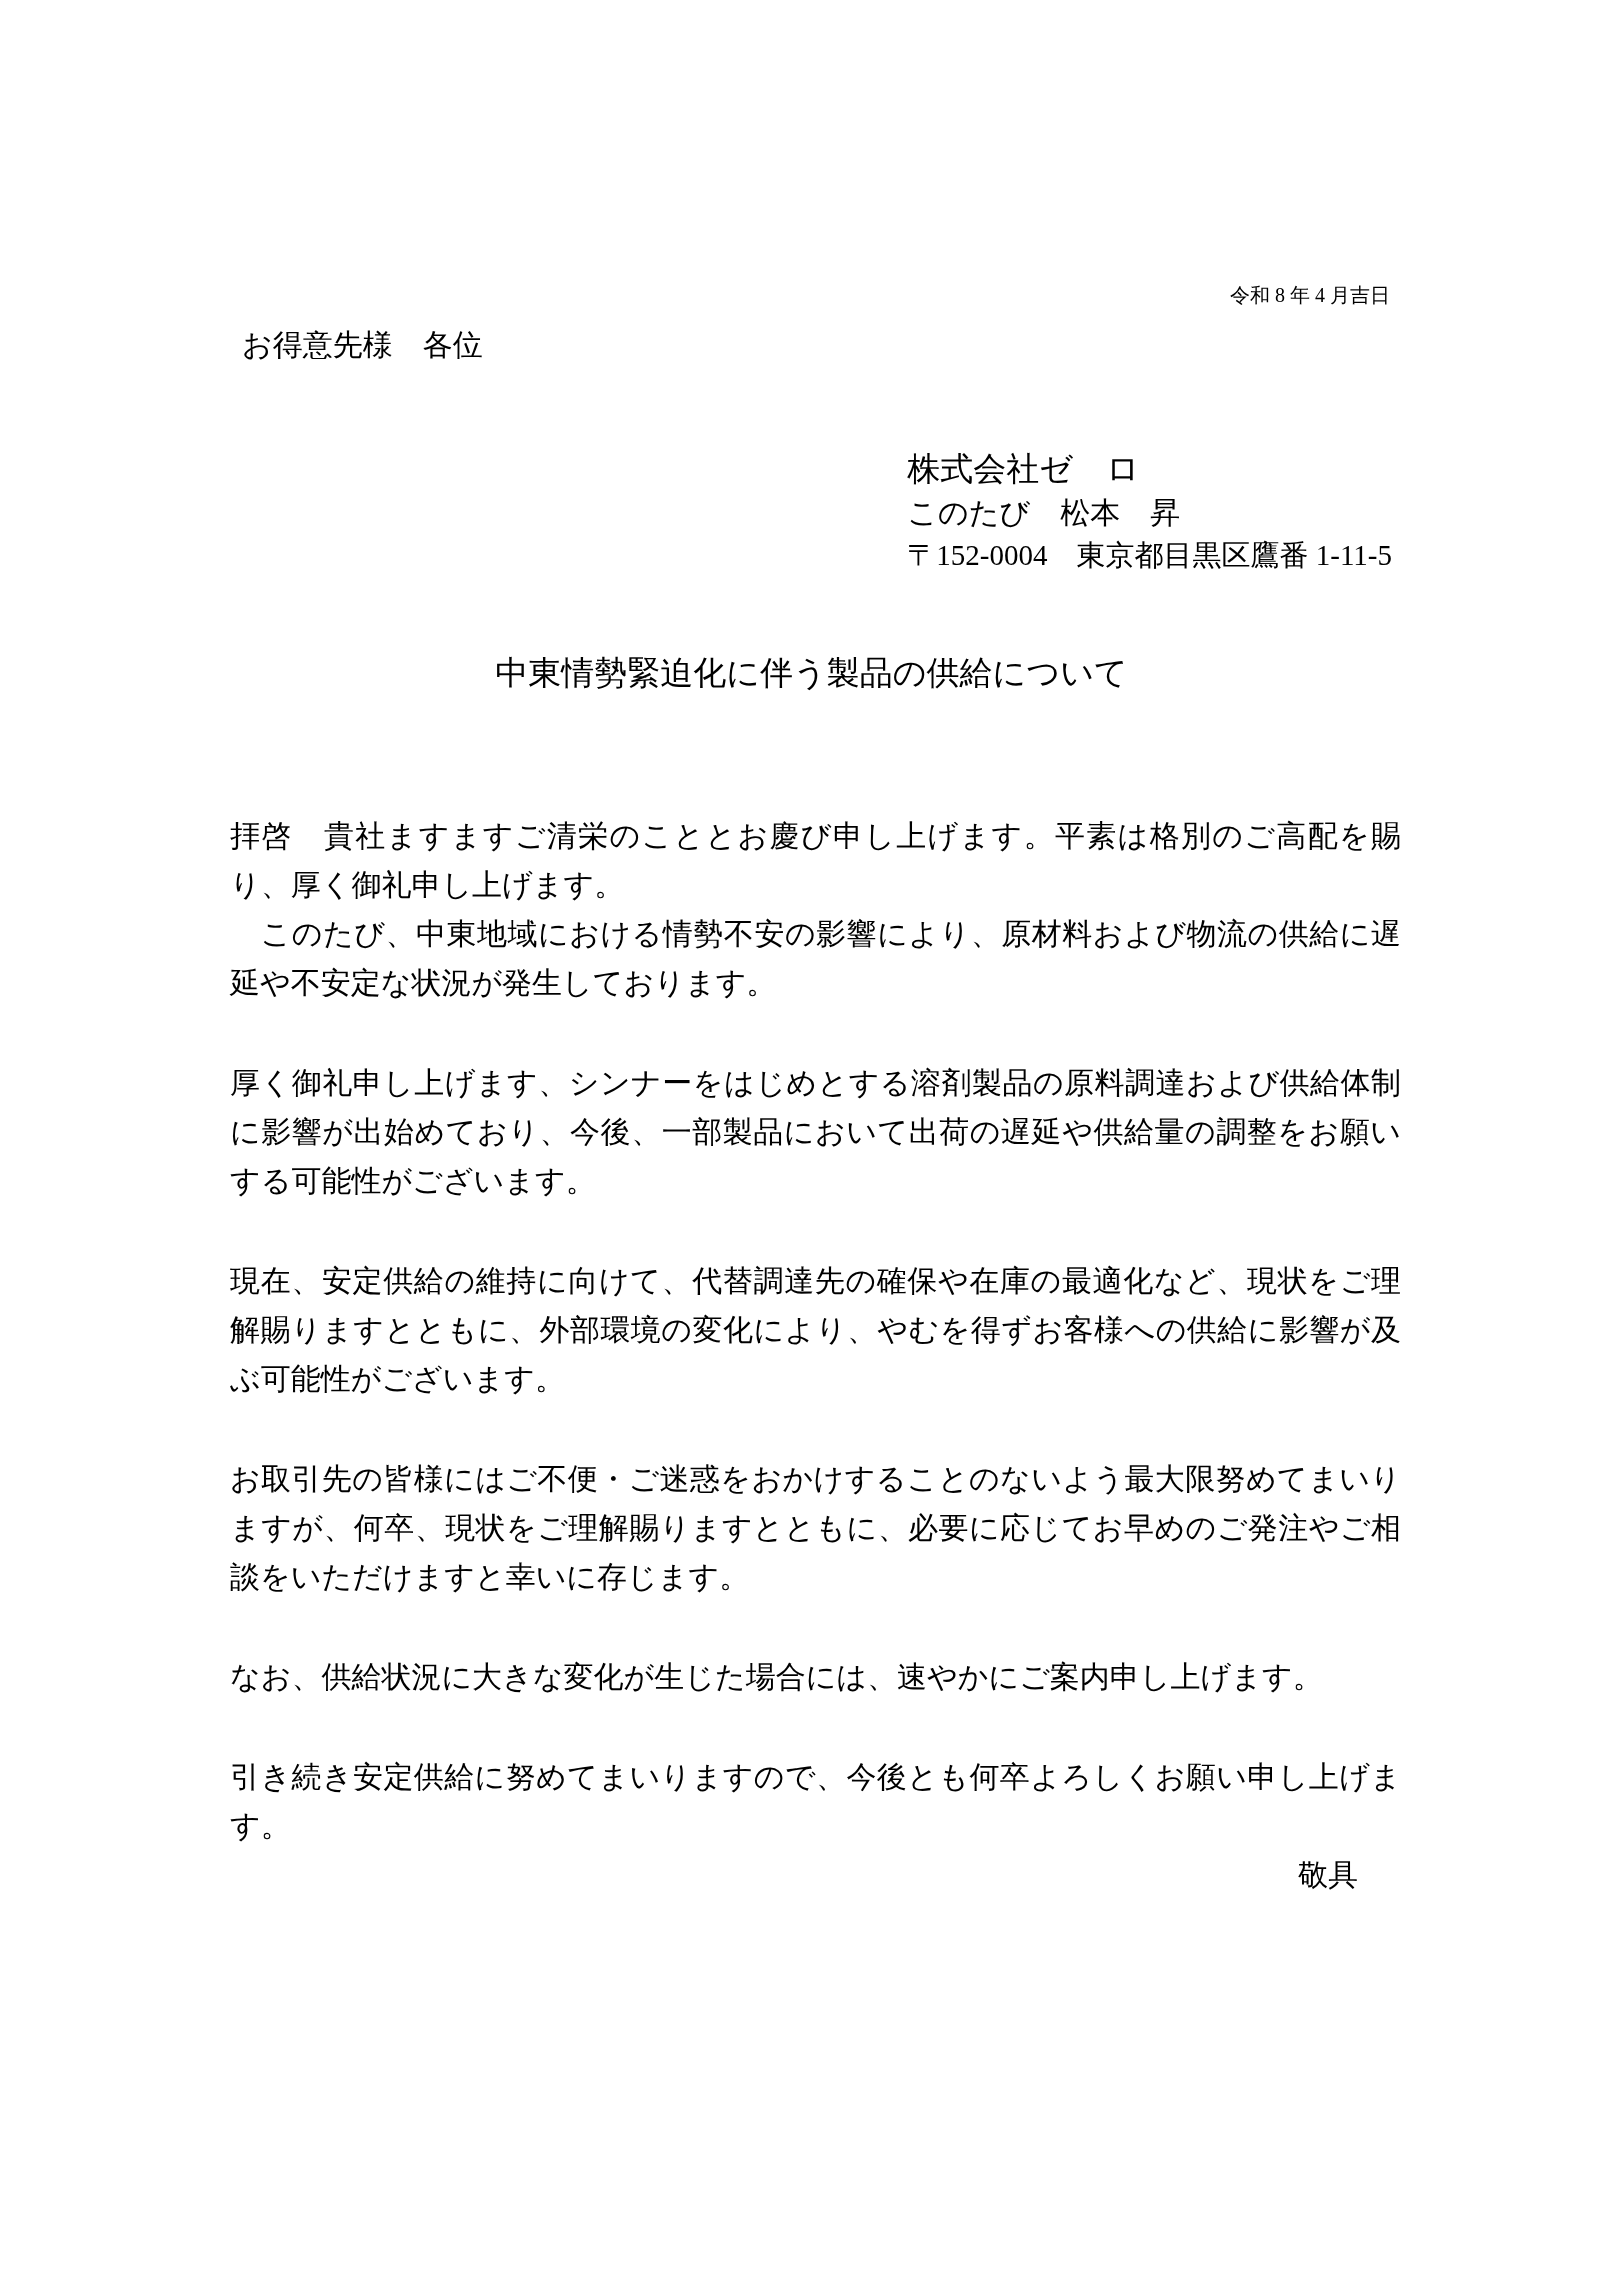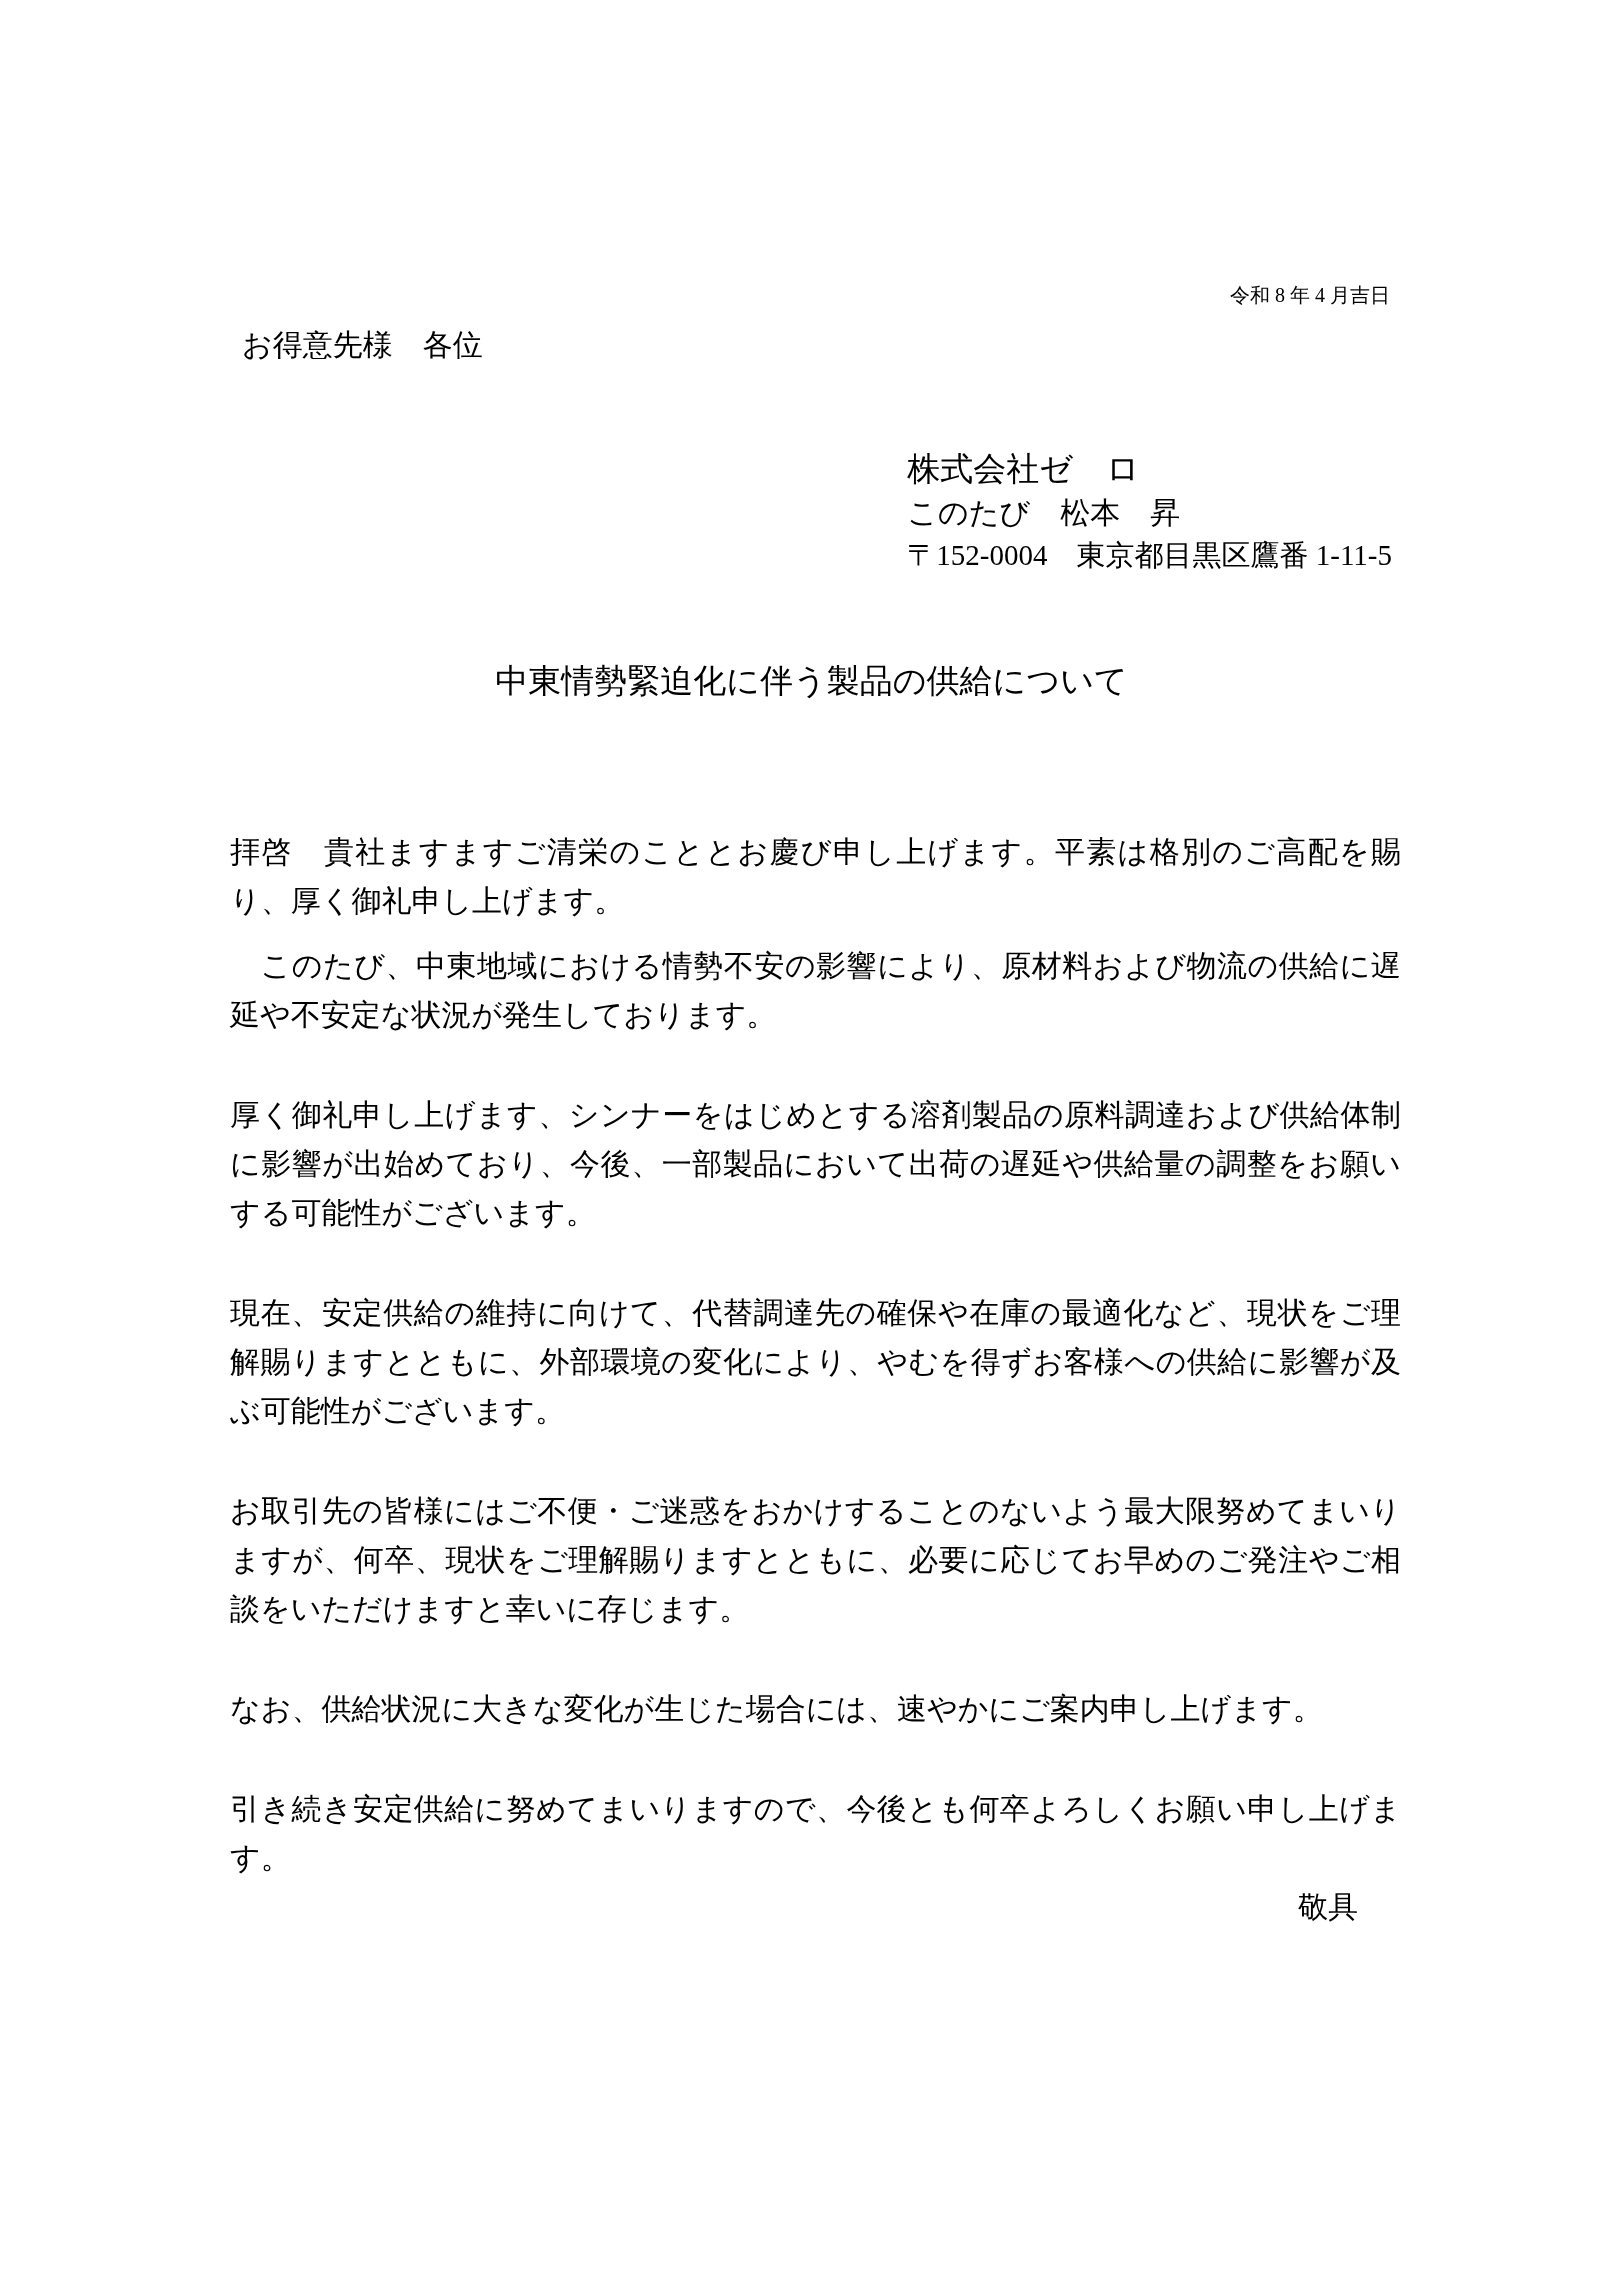--- a/index.html
+++ b/index.html
@@ -55,34 +55,33 @@
   }
   .letter-title {
     position: absolute;
     top: 653px;
     left: 0;
     width: 1623px;
     text-align: center;
     font-size: 33px;
     line-height: 41px;
     white-space: nowrap;
-    margin-top: 8px;
   }
   .letter-body {
     position: absolute;
     top: 811px;
     left: 230px;
     width: 1171px;
     font-size: 30px;
     line-height: 49px;
     text-align: justify;
     text-justify: inter-ideograph;
   }
   .letter-body p {
-    margin: 16px 0 51px 0;
+    margin: 0 0 51px 0;
   }
   .letter-body p.tight {
     margin-bottom: 0;
   }
   .closing-line {
     margin: 0 !important;
     text-align: right;
     padding-right: 43px;
   }
 </style>

